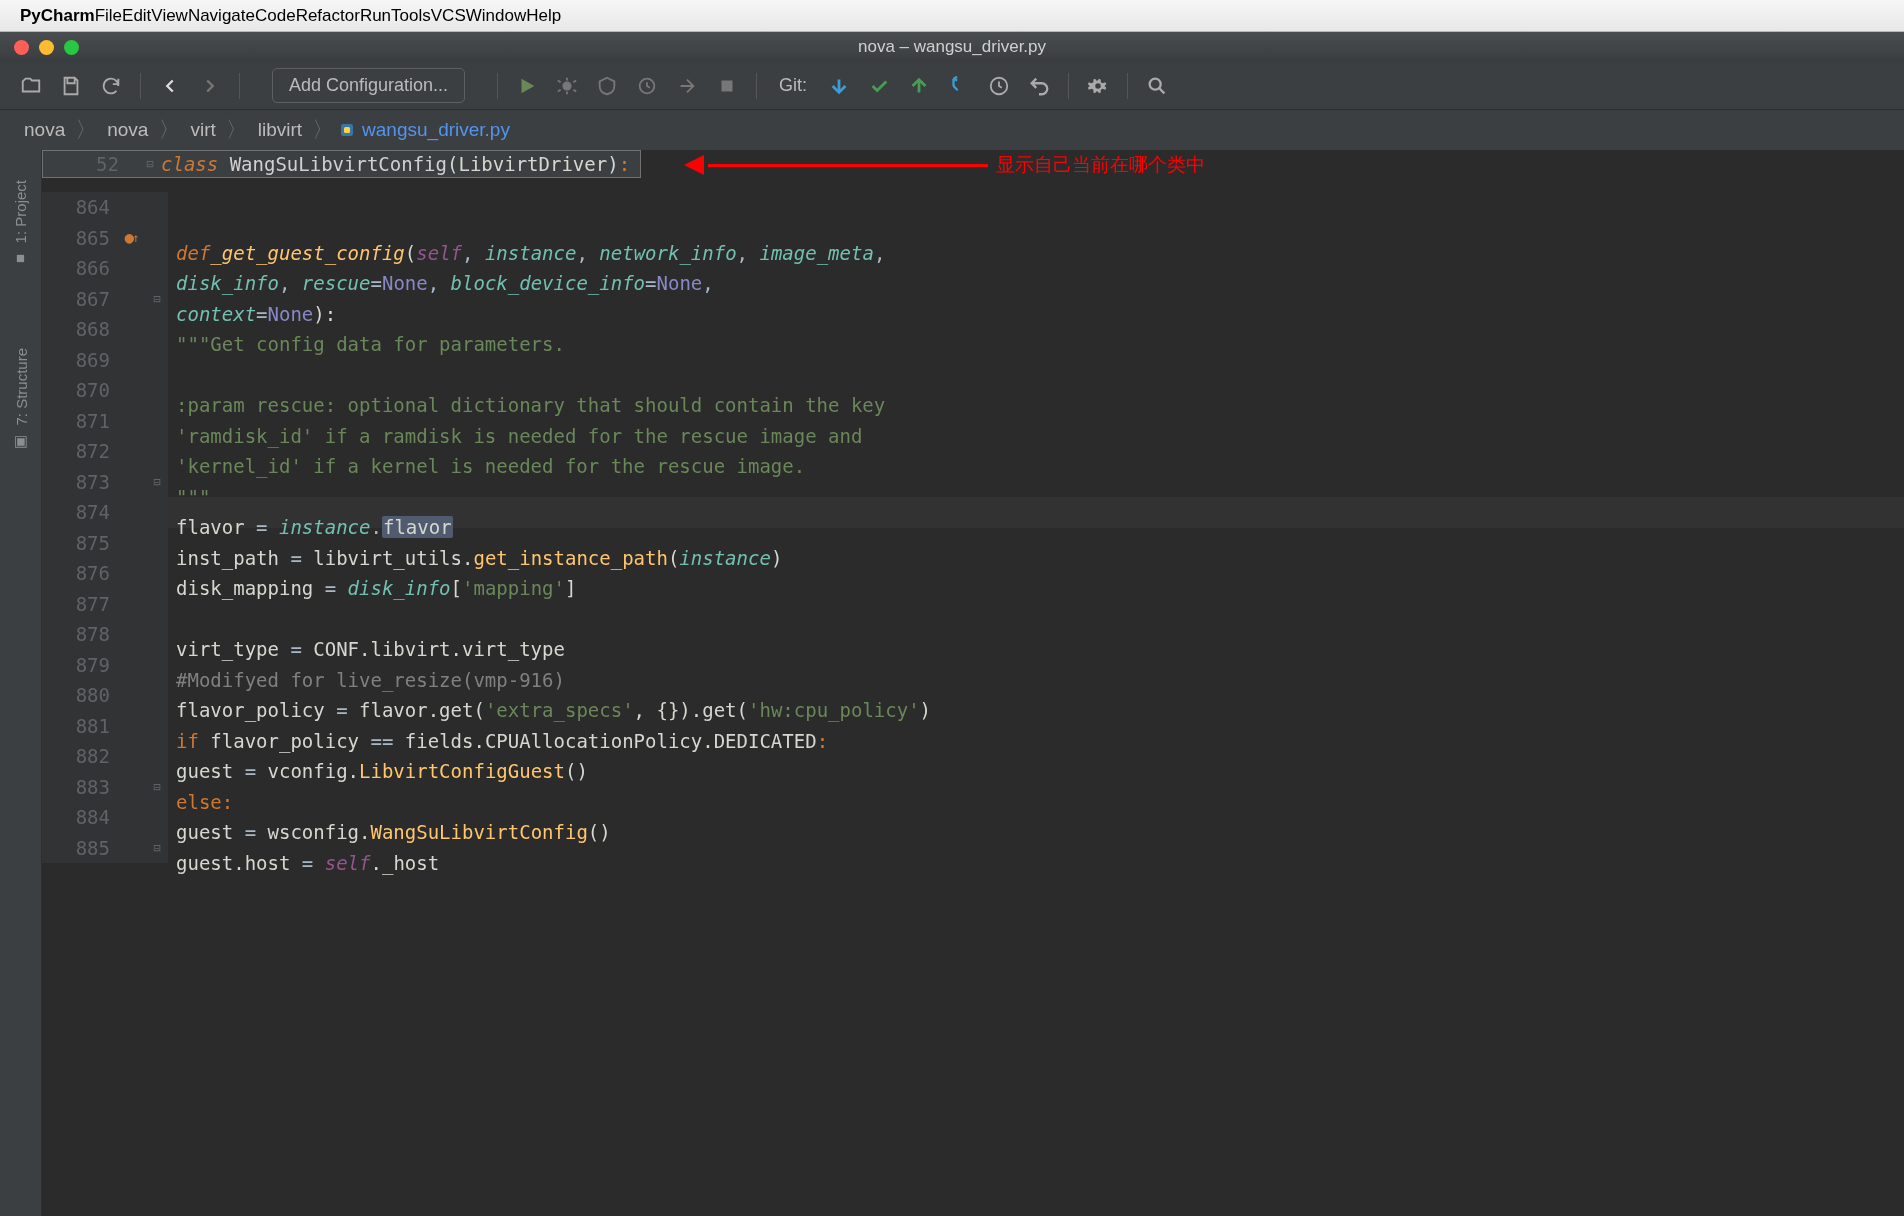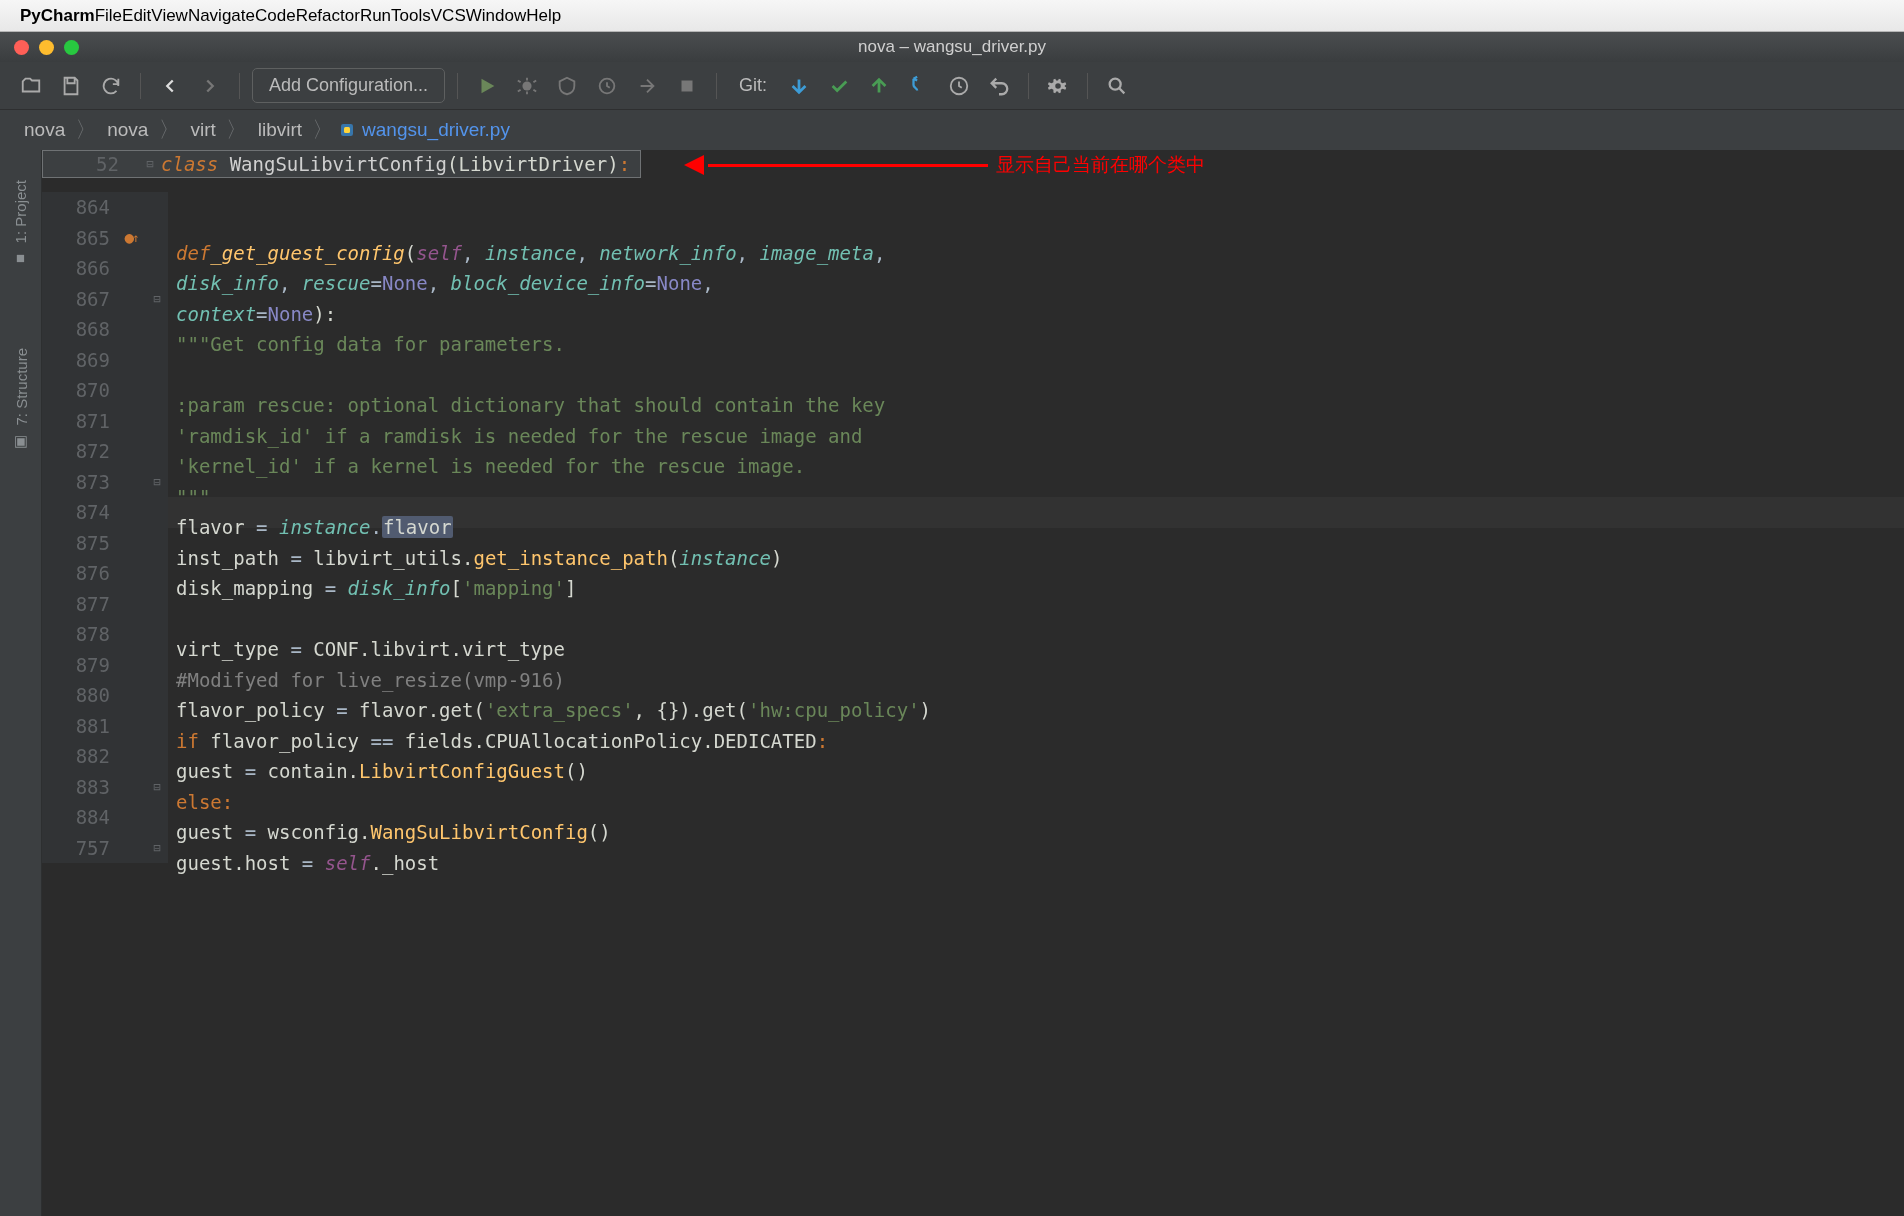--- a/index.html
+++ b/index.html
@@ -59,21 +59,21 @@
 }
 .tool-btn svg { width: 22px; height: 22px; }
 .tool-sep { width: 1px; height: 26px; background: #555; margin: 0 6px; }
 .config-combo {
   border: 1px solid #5e6060;
   border-radius: 5px;
   padding: 6px 16px;
   color: #bbbbbb;
   font-size: 18px;
   background: #3c3f41;
-  margin: 0 0;
+  margin: 0 20px;
   text-align: right;
 }
 .git-label { color: #bbbbbb; font-size: 18px; margin-left: 10px; margin-right: 9px; }
 .breadcrumb {
   height: 40px;
   display: flex;
   align-items: center;
   padding: 0 18px;
   gap: 4px;
   font-size: 19px;
@@ -521,35 +521,35 @@
         <div class="code-line">
           <div class="lineno">881</div>
           <div class="gutter-col"></div>
           <div class="fold-col"></div>
           <div class="code-text">        <span class="kw2">if</span><span class="plain"> flavor_policy </span><span class="op">== </span><span class="plain">fields.CPUAllocationPolicy.DEDICATED</span><span class="kw2">:</span></div>
         </div>
         <div class="code-line">
           <div class="lineno">882</div>
           <div class="gutter-col"></div>
           <div class="fold-col"></div>
-          <div class="code-text">            <span class="plain">guest </span><span class="op">= </span><span class="plain">contain.</span><span class="method-call">LibvirtConfigGuest</span><span class="plain">()</span></div>
+          <div class="code-text">            <span class="plain">guest </span><span class="op">= </span><span class="plain">vconfig.</span><span class="method-call">LibvirtConfigGuest</span><span class="plain">()</span></div>
         </div>
         <div class="code-line">
           <div class="lineno">883</div>
           <div class="gutter-col"></div>
           <div class="fold-col">⊟</div>
           <div class="code-text">        <span class="kw2">else:</span></div>
         </div>
         <div class="code-line">
           <div class="lineno">884</div>
           <div class="gutter-col"></div>
           <div class="fold-col"></div>
           <div class="code-text">            <span class="plain">guest </span><span class="op">= </span><span class="plain">wsconfig.</span><span class="method-call">WangSuLibvirtConfig</span><span class="plain">()</span></div>
         </div>
         <div class="code-line">
-          <div class="lineno">757</div>
+          <div class="lineno">885</div>
           <div class="gutter-col"></div>
           <div class="fold-col">⊟</div>
           <div class="code-text">            <span class="plain">guest.host </span><span class="op">= </span><span class="self">self</span><span class="plain">._host</span></div>
         </div>
       </div>
   </div>
 </div>
 
 </body></html>

